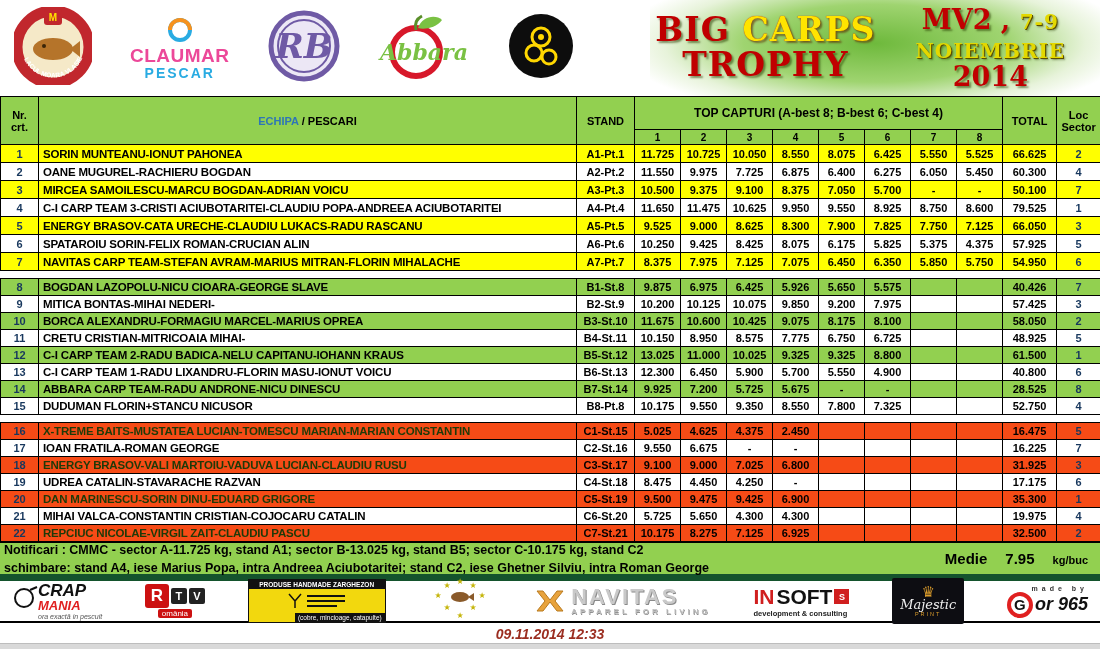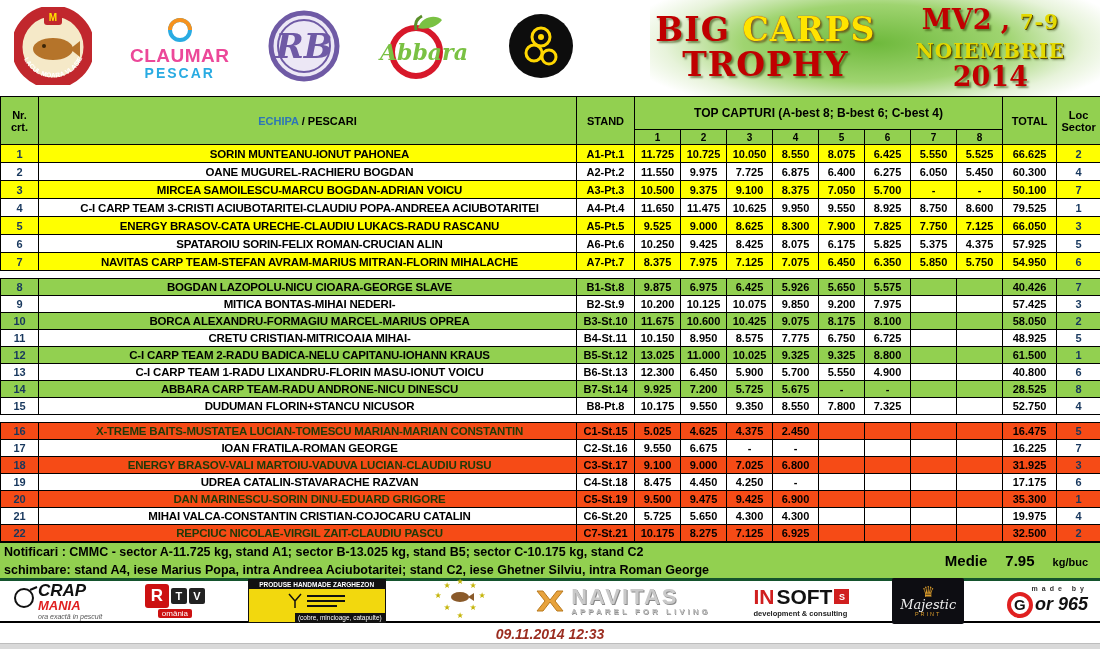--- a/index.html
+++ b/index.html
@@ -28,30 +28,30 @@
   
   table { width:1100px; border-collapse:collapse; table-layout:fixed; }
   td, th { border:1px solid #000; overflow:hidden; white-space:nowrap; }
   thead th { background:#92d050; font-size:11px; font-weight:bold; color:#000; height:33px; }
   thead tr.subrow th { height:15px; font-size:10px; }
   th.cap-head { font-size:12px; }
   .blue-txt { color:#2e75b6; }
   tbody td { height:18px; font-size:11px; font-weight:bold; text-align:center; color:#000; }
   tbody.sec-b td, tbody.sec-c td { height:17px; }
   td.c-nr  { color:#17375d; }
-  td.c-team{ text-align:center; padding-left:4px; letter-spacing:-0.2px; font-size:11.5px; }
+  td.c-team{ text-align:left; padding-left:4px; letter-spacing:-0.2px; font-size:11.5px; }
   td.c-loc { color:#17375d; }
   tbody.sec-a tr.tint td { background:#ffff00; }
   tbody.sec-b tr.tint td { background:#92d050; }
   tbody.sec-c tr.tint td { background:#f64b16; }
   tbody.sec-c tr.tint td.c-team { color:#1e3a08; }
   tbody tr.plain td { background:#ffffff; }
   tbody.gap td { border:none; background:#fff; height:8px; }
   
-  .notes { height:39px; background:#92d050; border-top:1px solid #000; border-bottom:3px solid #14532d;
+  .notes { height:39px; background:#92d050; border-top:1px solid #000; border-bottom:7px solid #14532d;
            display:flex; align-items:center; justify-content:space-between; padding:0 8px 0 4px; }
   .notes-lines { font-size:12.5px; font-weight:bold; color:#000; line-height:18px; }
   .medie { display:flex; align-items:baseline; gap:18px; font-weight:bold; color:#000; padding-right:4px;}
   .medie .lbl { font-size:15px; } .medie .val { font-size:15px; } .medie .unit { font-size:11px; }
   
   .sponsors { height:40px; display:flex; align-items:center; justify-content:space-between;
               padding:0 12px; background:#fff; }
   .sp { display:flex; align-items:center; }
   .crap-l1 { font-size:17px; font-weight:900; font-style:italic; color:#111; line-height:15px;}
   .crap-l2 { font-size:13px; font-weight:900; font-style:italic; color:#e02020; line-height:15px;}

